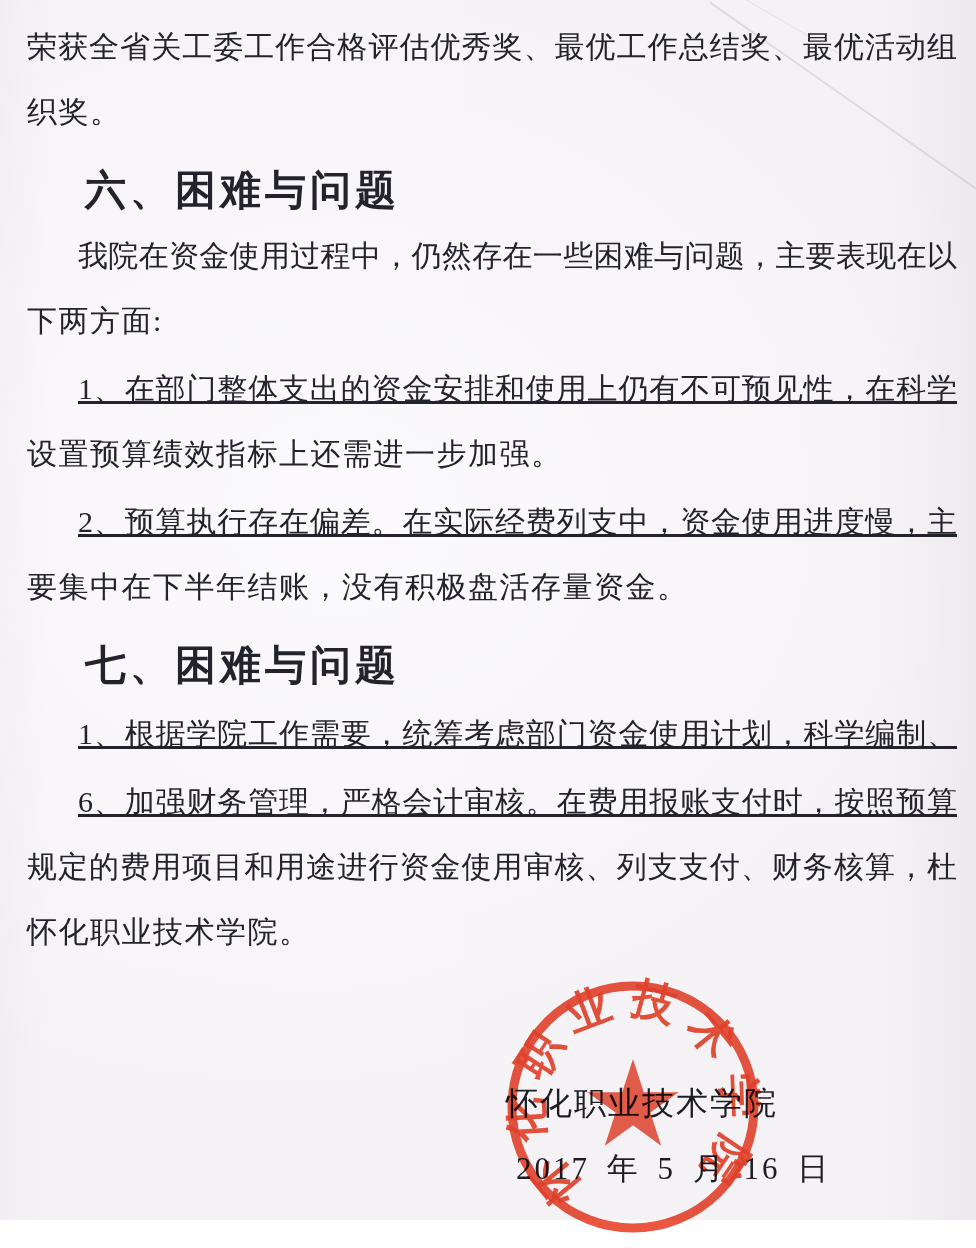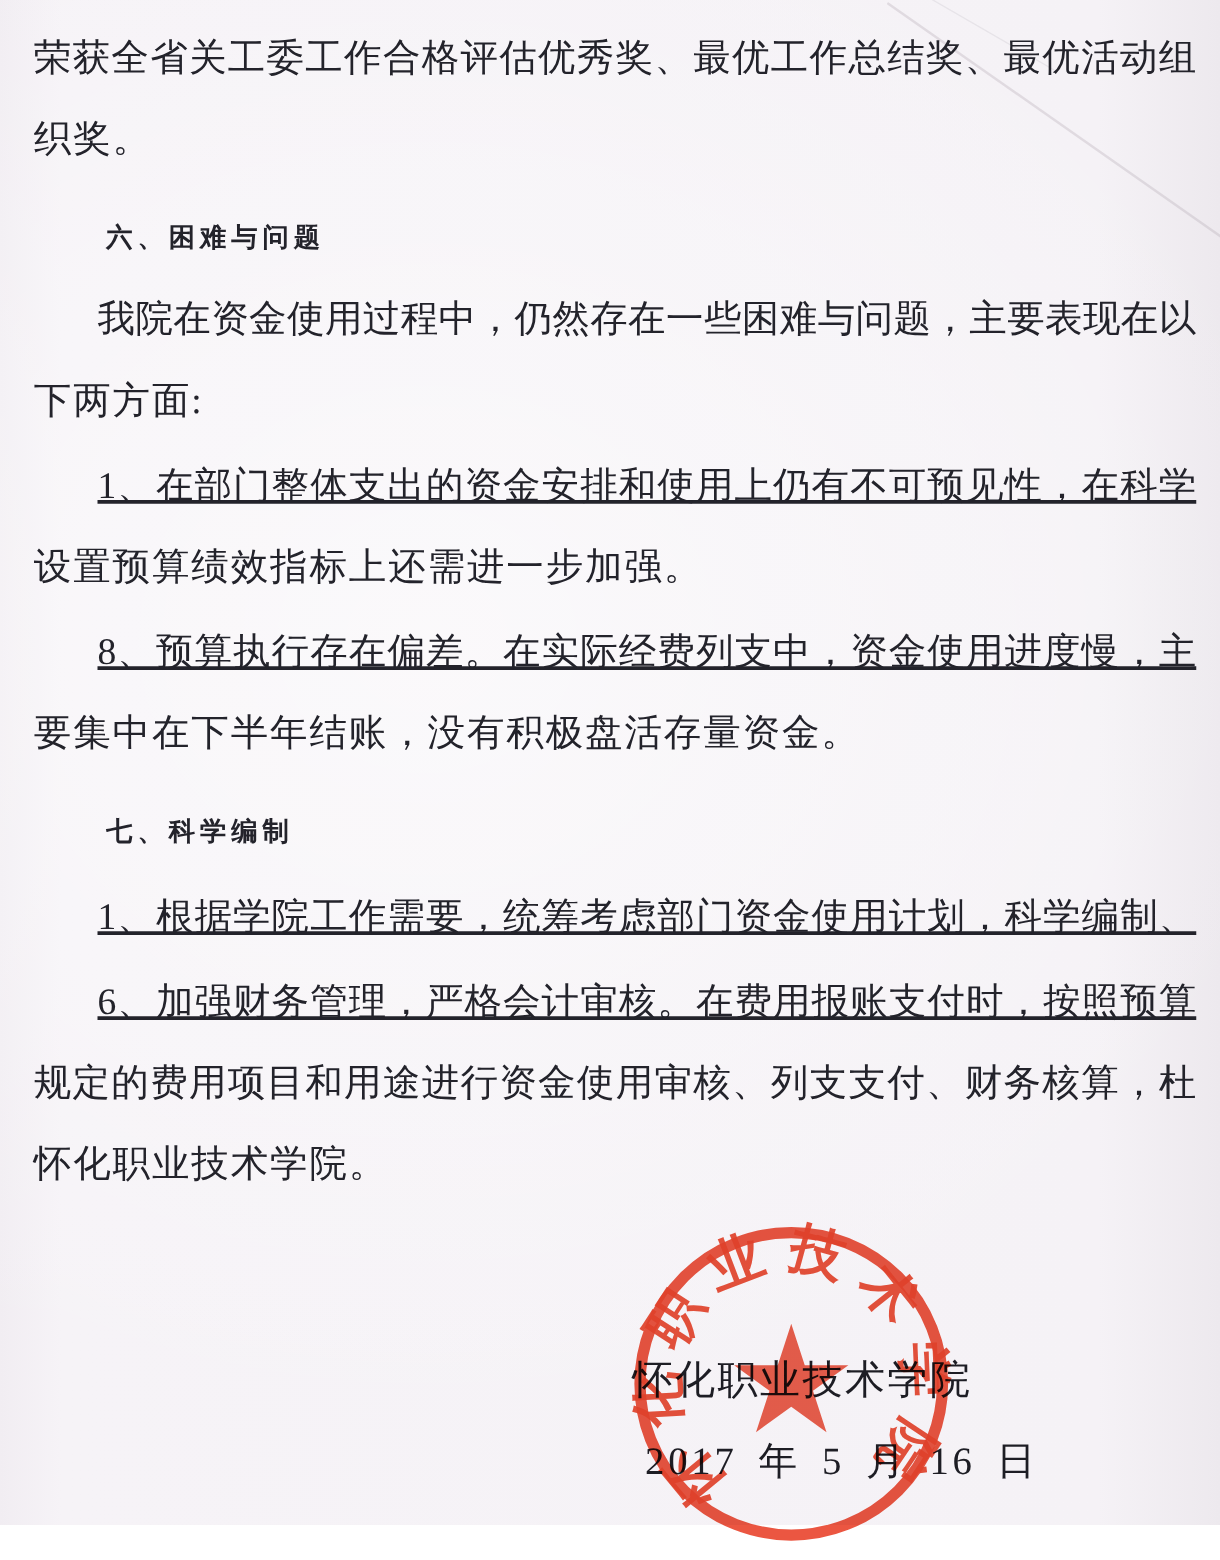--- a/index.html
+++ b/index.html
@@ -46,21 +46,21 @@
     text-align:justify;
     text-align-last:justify;
     white-space:normal;
   }
   .line.indent{ text-indent:51px; }
   .line.pstart{ margin-top:3px;text-decoration:underline; }
   .line.heading{
     margin-top:14px;
     margin-left:58px;
     font-weight:bold;
-    font-size:21px;
+    font-size:41px;
     letter-spacing:4px;
   }
   .signature{
     position:absolute;
     left:506px;top:1082px;
     font-size:32px;letter-spacing:2px;
     color:#1d1d24;
     white-space:nowrap;
   }
   .sign-date{
@@ -93,23 +93,23 @@
   <div class="crease-tr2"></div>
 
   <div class="textflow">
     <div class="line fill">荣获全省关工委工作合格评估优秀奖、最优工作总结奖、最优活动组</div>
     <div class="line">织奖。</div>
     <div class="line heading">六、困难与问题</div>
     <div class="line fill indent">我院在资金使用过程中，仍然存在一些困难与问题，主要表现在以</div>
     <div class="line">下两方面:</div>
     <div class="line fill indent pstart">1、在部门整体支出的资金安排和使用上仍有不可预见性，在科学</div>
     <div class="line">设置预算绩效指标上还需进一步加强。</div>
-    <div class="line fill indent pstart">8、预算执行存在偏差。在实际经费列支中，资金使用进度慢，主</div>
+    <div class="line fill indent pstart">2、预算执行存在偏差。在实际经费列支中，资金使用进度慢，主</div>
     <div class="line">要集中在下半年结账，没有积极盘活存量资金。</div>
-    <div class="line heading">七、科学编制</div>
+    <div class="line heading">七、困难与问题</div>
     <div class="line fill indent pstart">1、根据学院工作需要，统筹考虑部门资金使用计划，科学编制、</div>
     <div class="line fill indent pstart">6、加强财务管理，严格会计审核。在费用报账支付时，按照预算</div>
     <div class="line fill">规定的费用项目和用途进行资金使用审核、列支支付、财务核算，杜</div>
     <div class="line">怀化职业技术学院。</div>
   </div>
 
   <div class="signature">怀化职业技术学院</div>
   <div class="sign-date">2017 年 5 月 16 日</div>
 
   <svg class="seal" width="280" height="280" viewBox="0 0 280 280">

